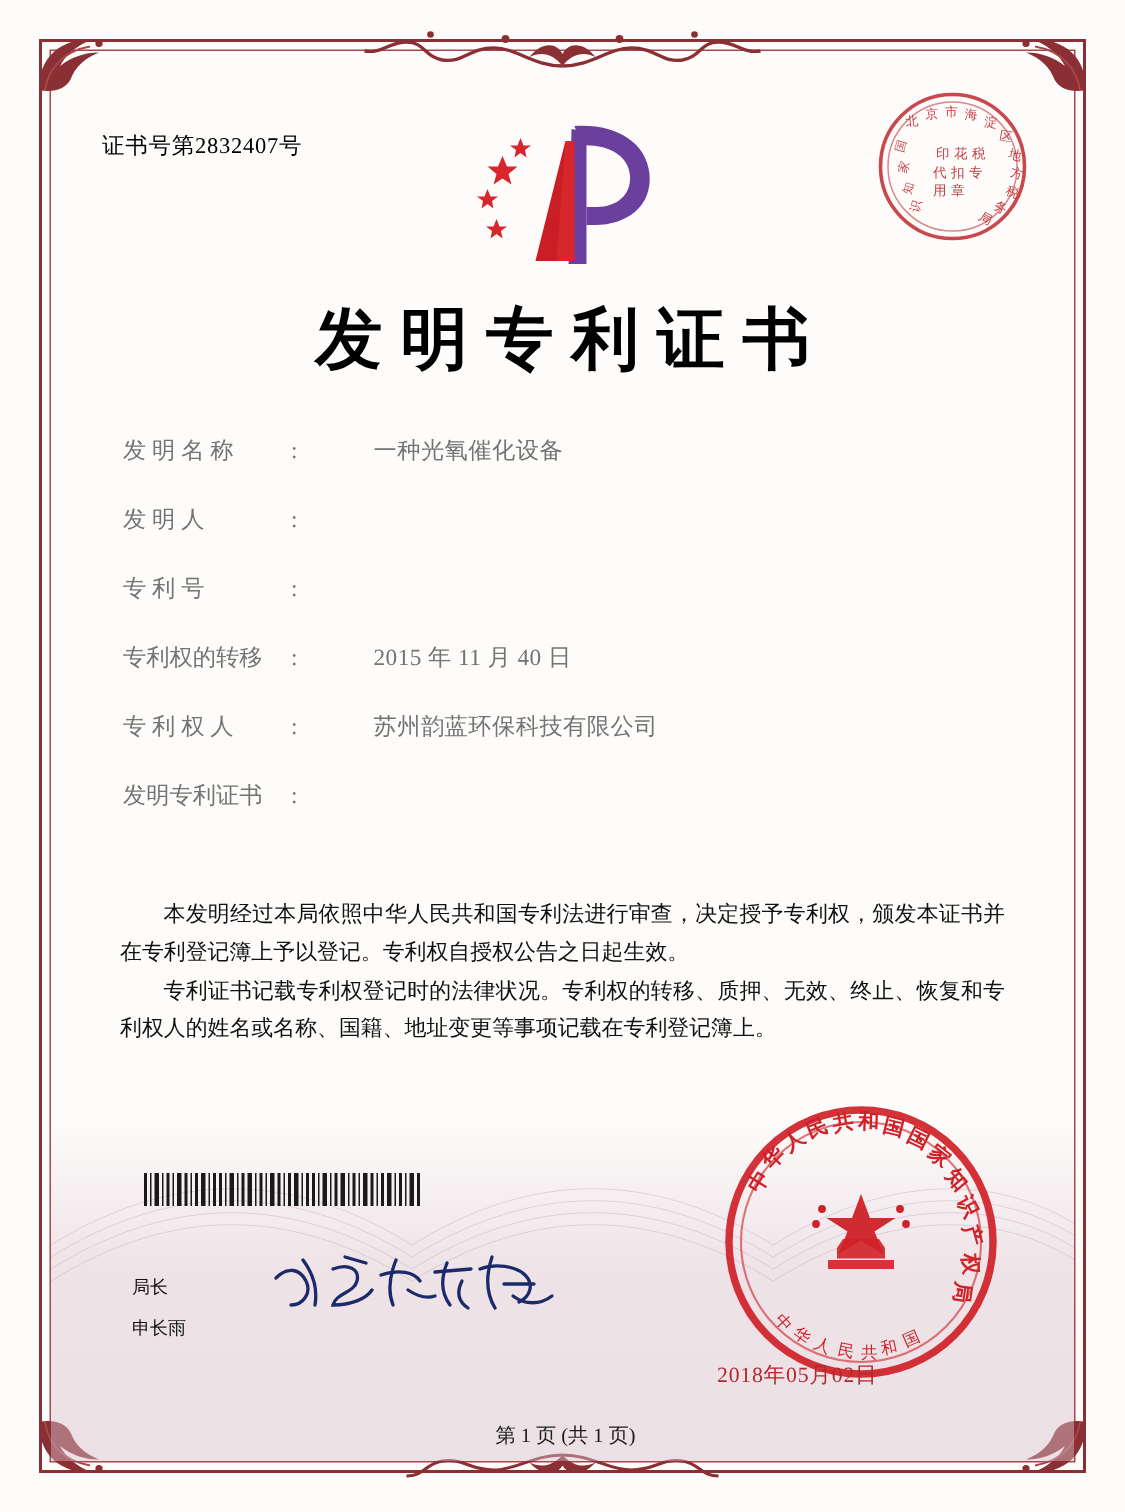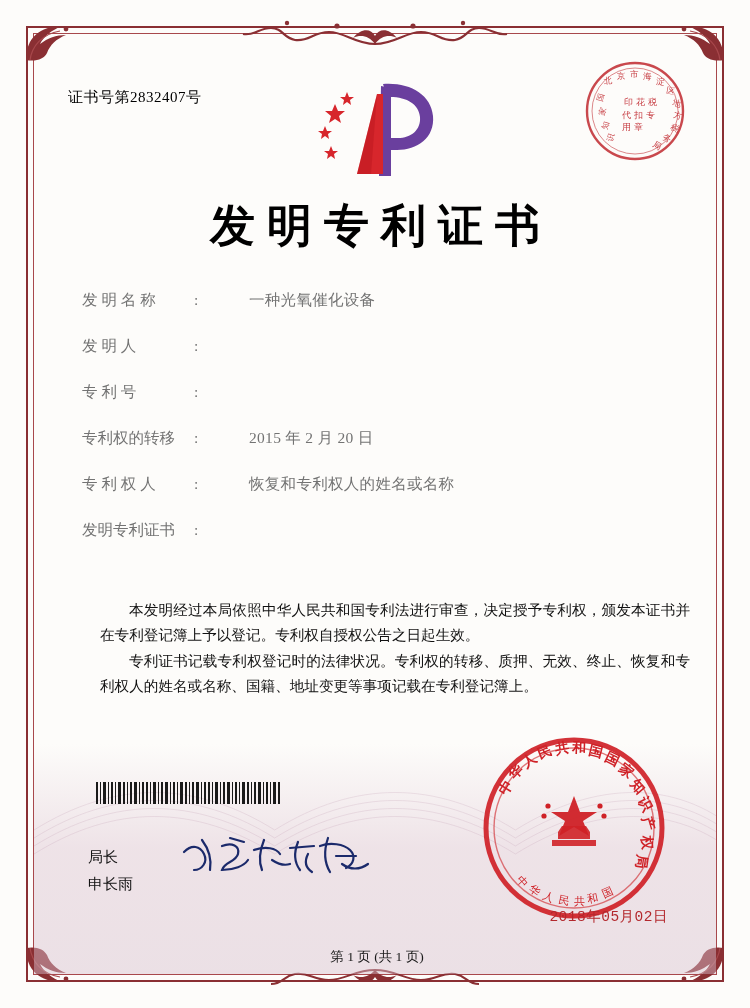--- a/index.html
+++ b/index.html
@@ -151,21 +151,20 @@
   
   .body-text {
     position: absolute;
     left: 80px;
     top: 598px;
     width: 590px;
     font-size: 14.6px;
     line-height: 25px;
     color: #111;
     text-align: justify;
-    margin-left: 20px;
   }
   .body-text p {
     margin: 0 0 1px 0;
     text-indent: 29px;
   }
 
   
   .barcode {
     position: absolute;
     left: 96px;
@@ -173,24 +172,23 @@
     width: 186px;
     height: 22px;
   }
   .barcode svg { width:100%; height:100%; display:block; }
 
   
   .sig-block {
     position: absolute;
     left: 88px;
     top: 845px;
-    font-size: 15px;
+    font-size: 12px;
     line-height: 27px;
     color: #111;
-    font-family: Liberation Mono, monospace;
   }
   .sig-script {
     position: absolute;
     left: 178px;
     top: 826px;
     width: 200px;
     height: 60px;
     color: #1b2a6b;
   }
   .sig-script svg { width:100%; height:100%; display:block; }
@@ -202,25 +200,24 @@
     bottom: 82px;
     width: 196px;
     height: 196px;
   }
   .seal svg { width:100%; height:100%; display:block; }
   .seal-date {
     position: absolute;
     right: 82px;
     bottom: 82px;
     width: 190px;
-    text-align: right;
+    text-align: left;
     font-size: 14.5px;
     color: #b3282d;
     letter-spacing: 0.5px;
-    font-family: Liberation Mono, monospace;
   }
 
   
   .footer {
     position: absolute;
     left: 4px;
     right: 0;
     bottom: 42px;
     text-align: center;
     font-size: 13.5px;
@@ -379,27 +376,27 @@
     </div>
 
     <div class="field-row">
       <div class="field-label">专 利 号</div>
       <div class="field-colon">:</div>
     </div>
 
     <div class="field-row">
       <div class="field-label">专利权的转移</div>
       <div class="field-colon">:</div>
-      <div class="field-value">2015 年 2 月 20 日</div>
+      <div class="field-value">2015 年 11 月 40 日</div>
     </div>
 
     <div class="field-row">
       <div class="field-label">专 利 权 人</div>
       <div class="field-colon">:</div>
-      <div class="field-value">恢复和专利权人的姓名或名称</div>
+      <div class="field-value">苏州韵蓝环保科技有限公司</div>
     </div>
 
     <div class="field-row">
       <div class="field-label">发明专利证书</div>
       <div class="field-colon">:</div>
     </div>
 
   </div>
 
   <div class="body-text">

